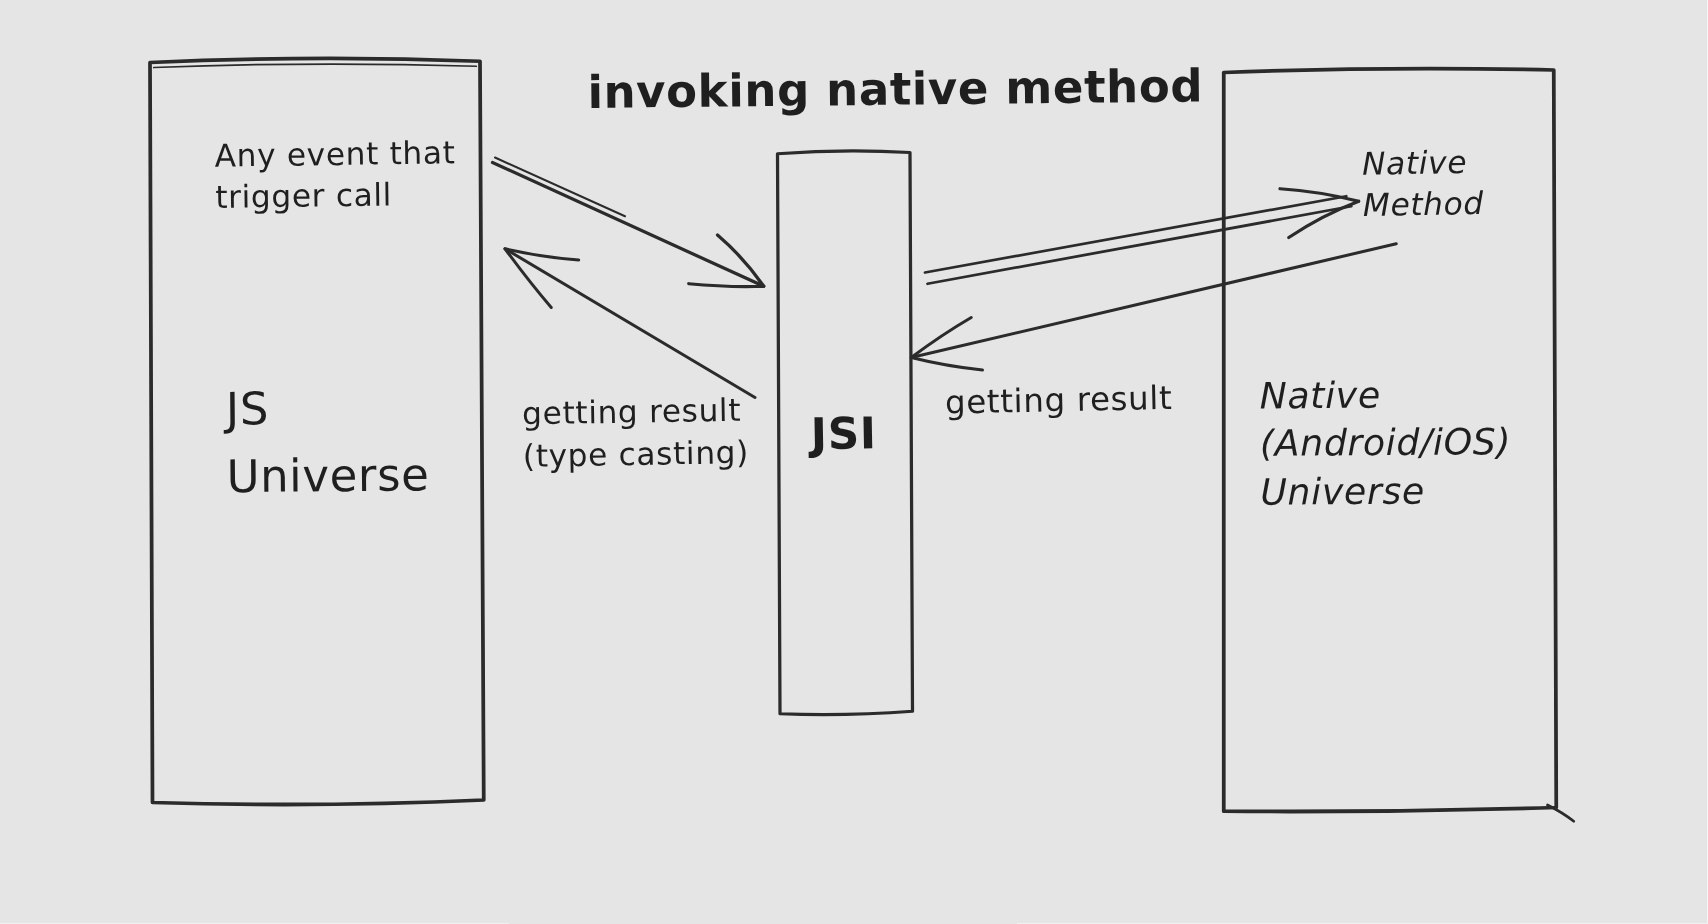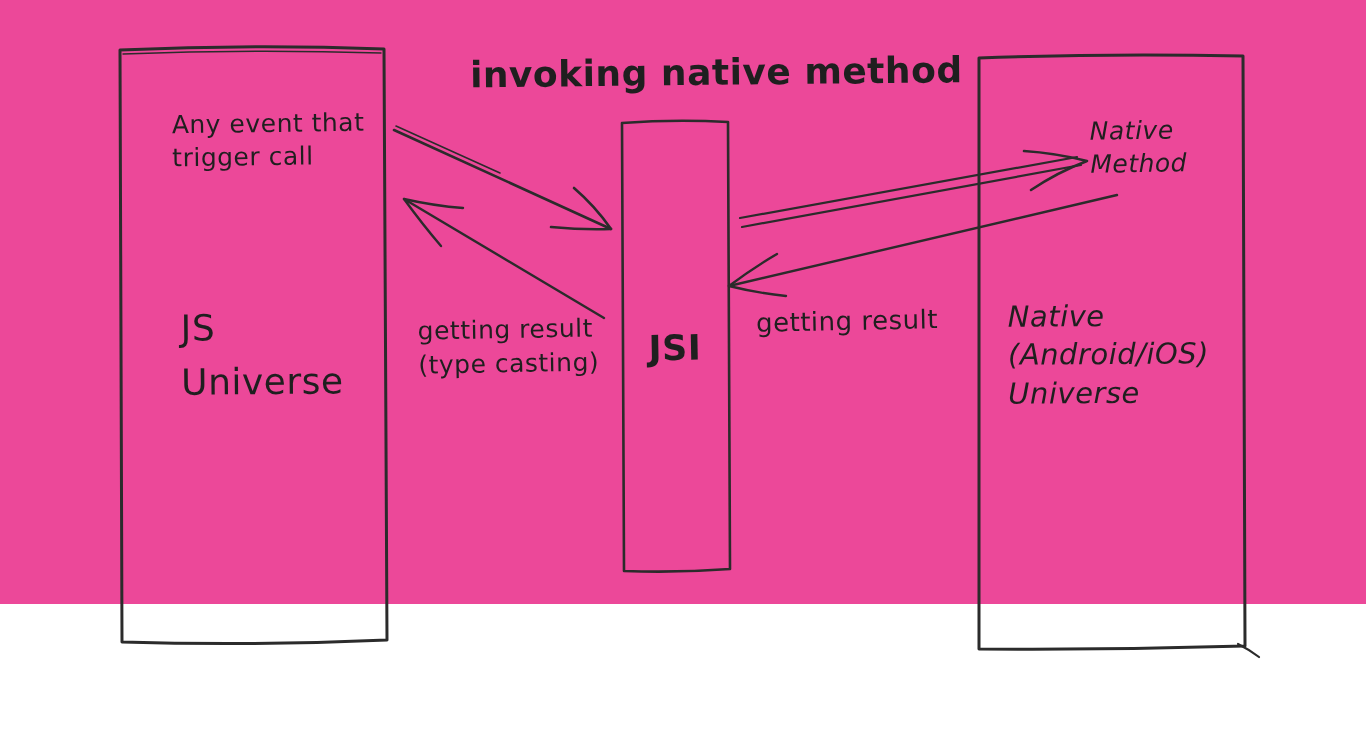--- a/index.html
+++ b/index.html
@@ -4,22 +4,22 @@
 <style>
   * { margin: 0; padding: 0; box-sizing: border-box; }
   html, body {
     width: 1366px; height: 739px;
     background: #ffffff;
     overflow: hidden;
     font-family: "DejaVu Sans", "Liberation Sans", sans-serif;
   }
   .canvas {
     position: relative;
-    width: 1366px; height: 604px;
-    background: #ec4899;
+    width: 1366px; height: 739px;
+    background: #e5e5e5;
   }
   svg.sketch {
     position: absolute; left: 0; top: 0;
     width: 1366px; height: 739px;
   }
   svg.sketch path {
     fill: none;
     stroke: #2b2b2b;
     stroke-linecap: round;
     stroke-linejoin: round;

